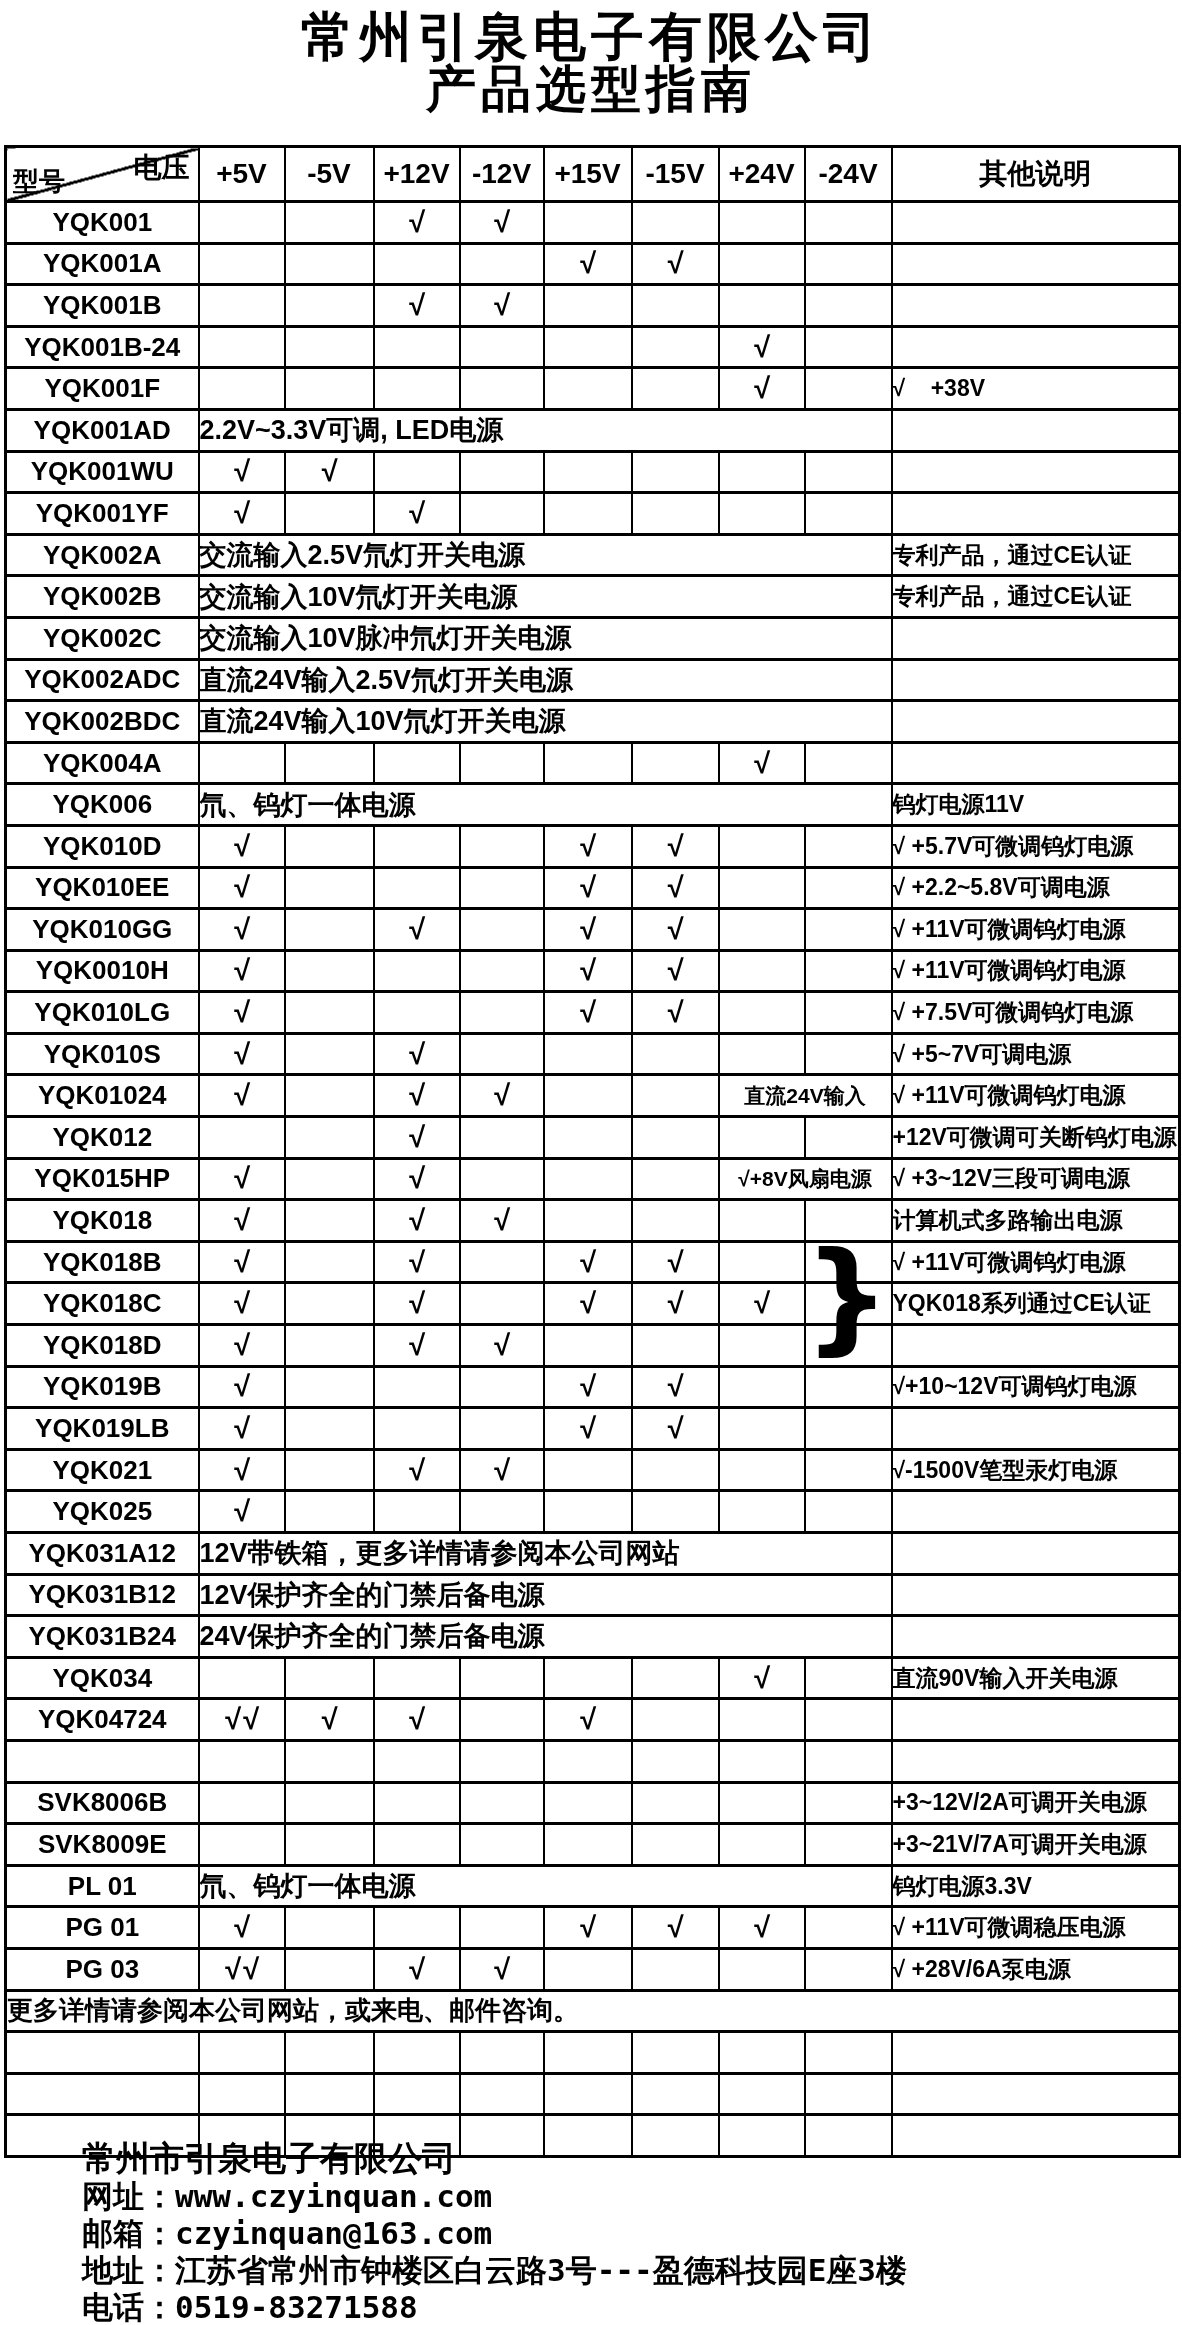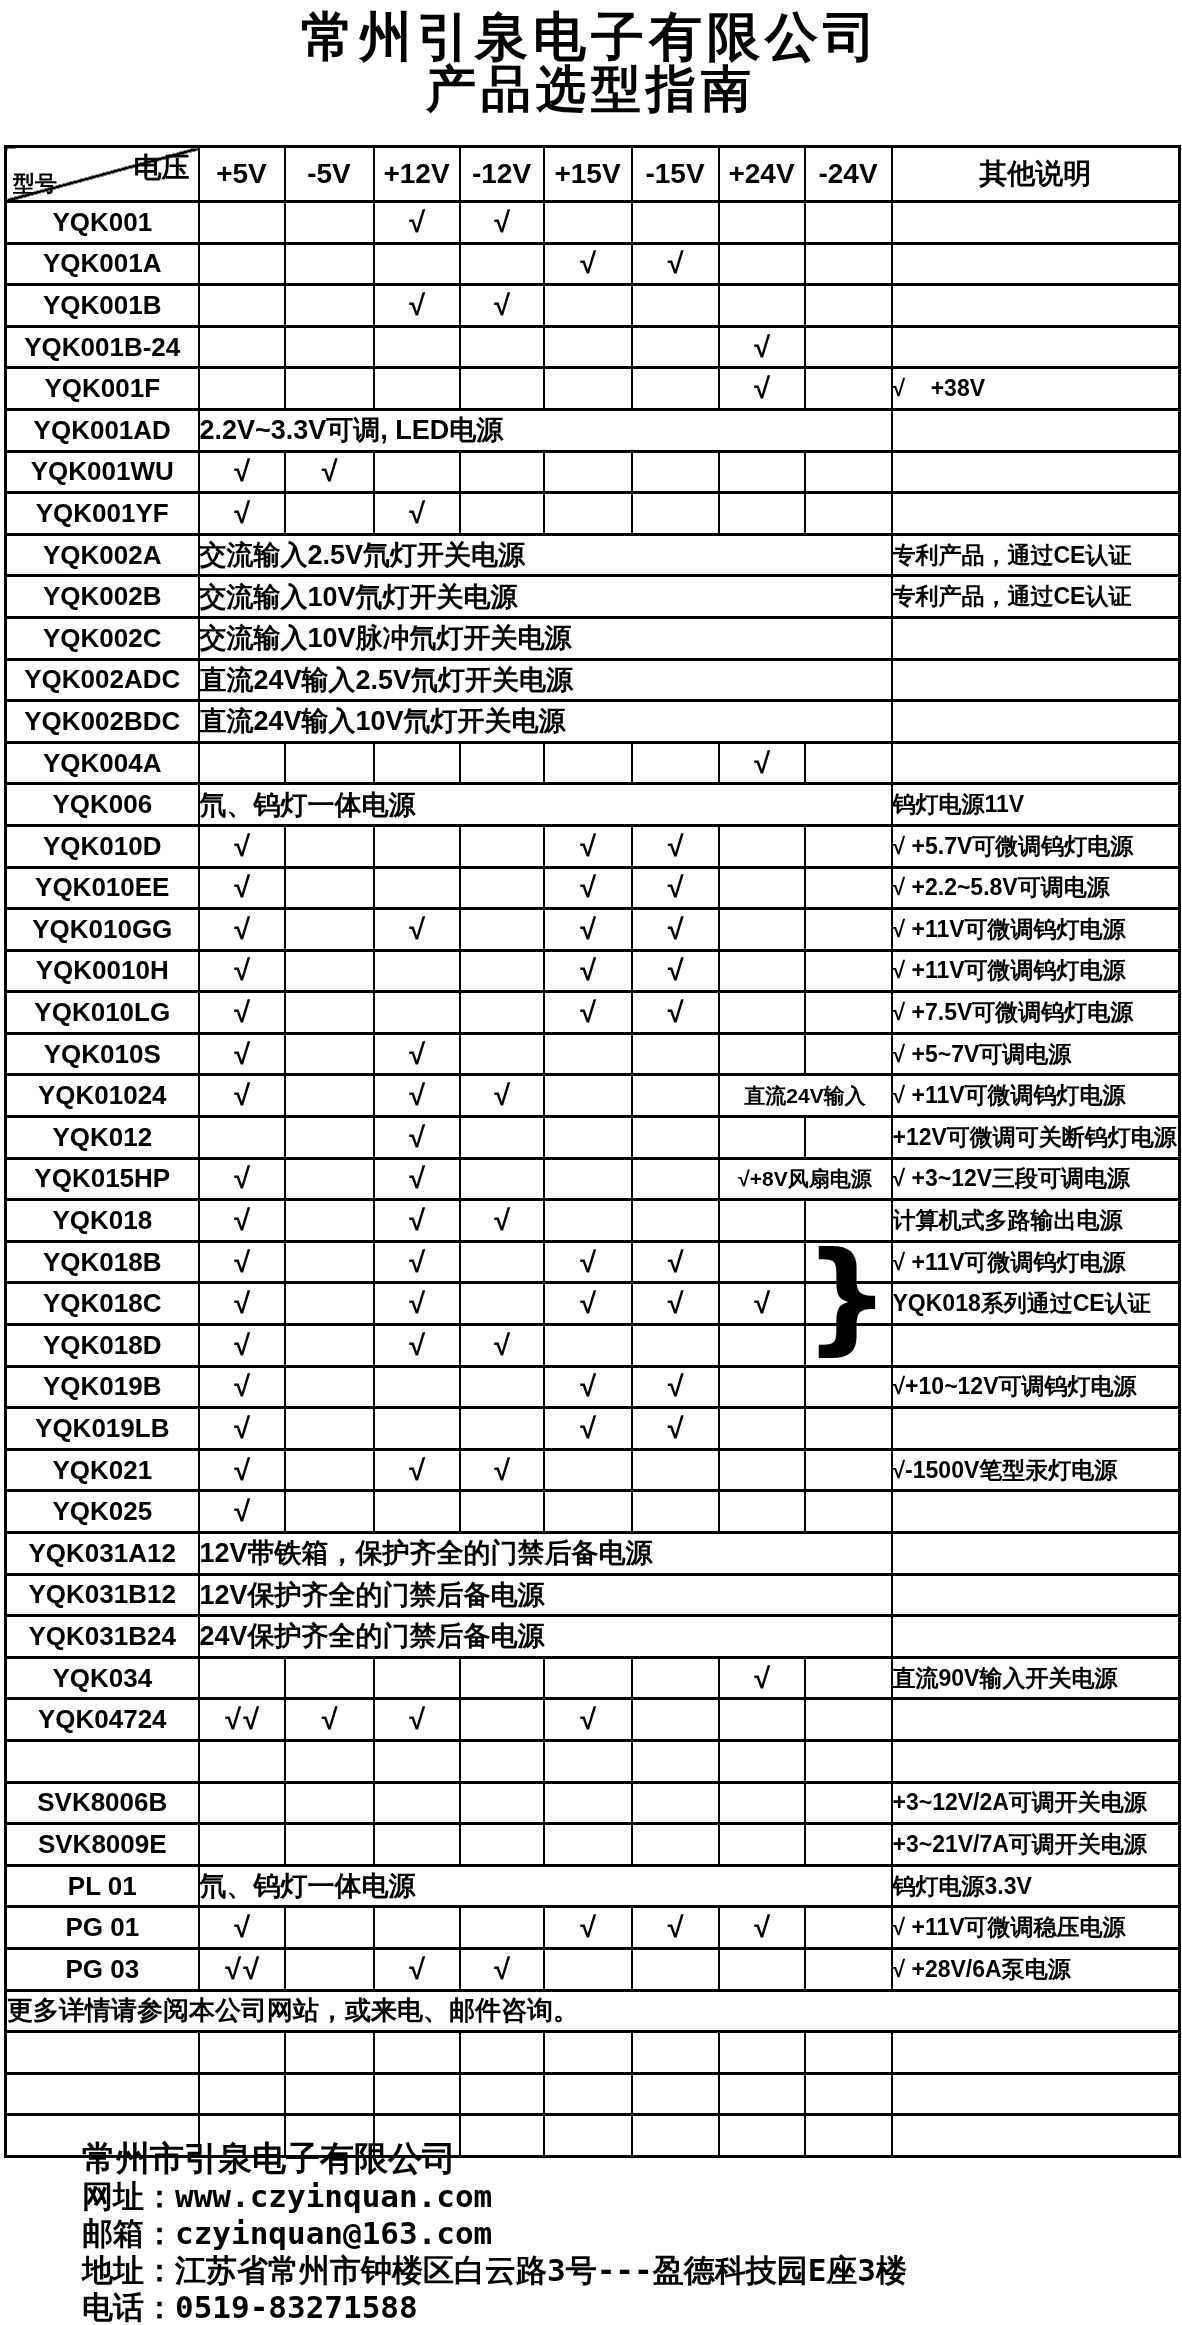--- a/index.html
+++ b/index.html
@@ -27,21 +27,21 @@
   }
   thead tr { height:55px; }
   tbody tr { height:41.6px; }
 
   th.vh { font-size:28px; font-weight:bold; text-align:center; }
   th.corner { position:relative;
     background:linear-gradient(to bottom right,
       transparent calc(50% - 1.5px), #000 calc(50% - 1.5px),
       #000 calc(50% + 1.5px), transparent calc(50% + 1.5px)); }
   .corner-tr { position:absolute; top:1px; right:8px; font-size:28px; font-weight:bold;margin-left:17px; }
-  .corner-bl { position:absolute; bottom:1px; left:6px; font-size:22px; font-weight:bold; }
+  .corner-bl { position:absolute; bottom:1px; left:6px; font-size:26px; font-weight:bold; }
   th.noteh { font-size:28px; font-weight:bold; text-align:center;margin-top:8px; }
 
   td.model { font-size:26px; font-weight:bold; text-align:center; }
   td.chk   { font-size:29px; font-weight:bold; font-style:italic; text-align:center; letter-spacing:2px; }
   td.note  { font-size:23px; font-weight:bold; text-align:left; padding-left:8px; }
   td.desc  { font-size:27px; font-weight:bold; text-align:left; padding-left:44px; }
   td.span24{ font-size:21px; font-weight:bold; text-align:center; }
   td.full  { font-size:26px; font-weight:bold; text-align:left; }
 
   .brace {
@@ -421,21 +421,21 @@
         <td class="chk"></td>
         <td class="chk"></td>
         <td class="chk"></td>
         <td class="chk"></td>
         <td class="chk"></td>
         <td class="chk"></td>
         <td class="note"></td>
       </tr>
       <tr>
         <td class="model">YQK031A12</td>
-        <td class="desc" colspan="8">12V带铁箱，保护齐全的门禁后备电源</td>
+        <td class="desc" colspan="8">12V带铁箱，更多详情请参阅本公司网站</td>
         <td class="note"></td>
       </tr>
       <tr>
         <td class="model">YQK031B12</td>
         <td class="desc" colspan="8">12V保护齐全的门禁后备电源</td>
         <td class="note"></td>
       </tr>
       <tr>
         <td class="model">YQK031B24</td>
         <td class="desc" colspan="8">24V保护齐全的门禁后备电源</td>

